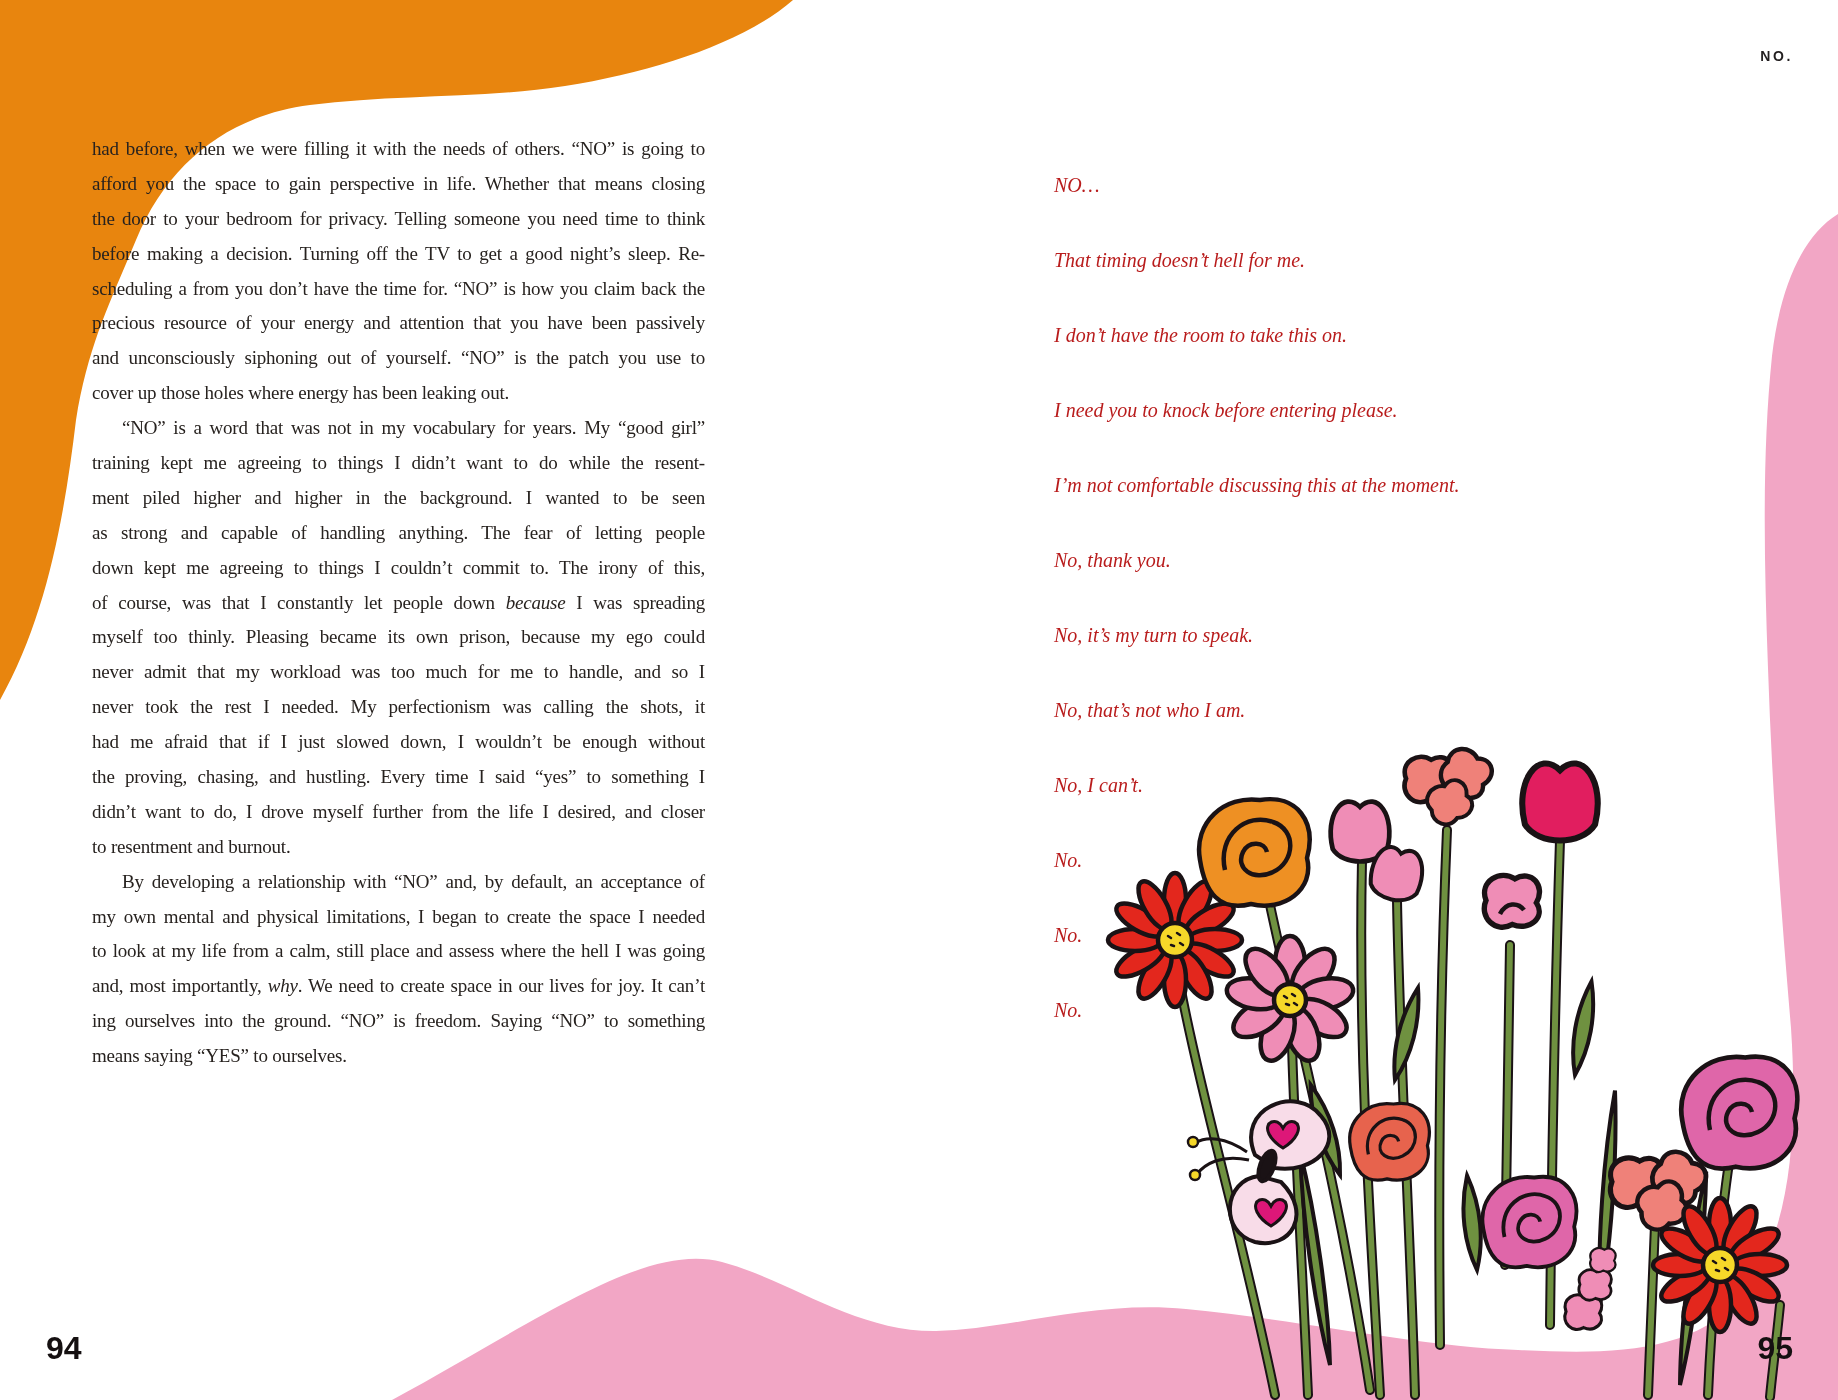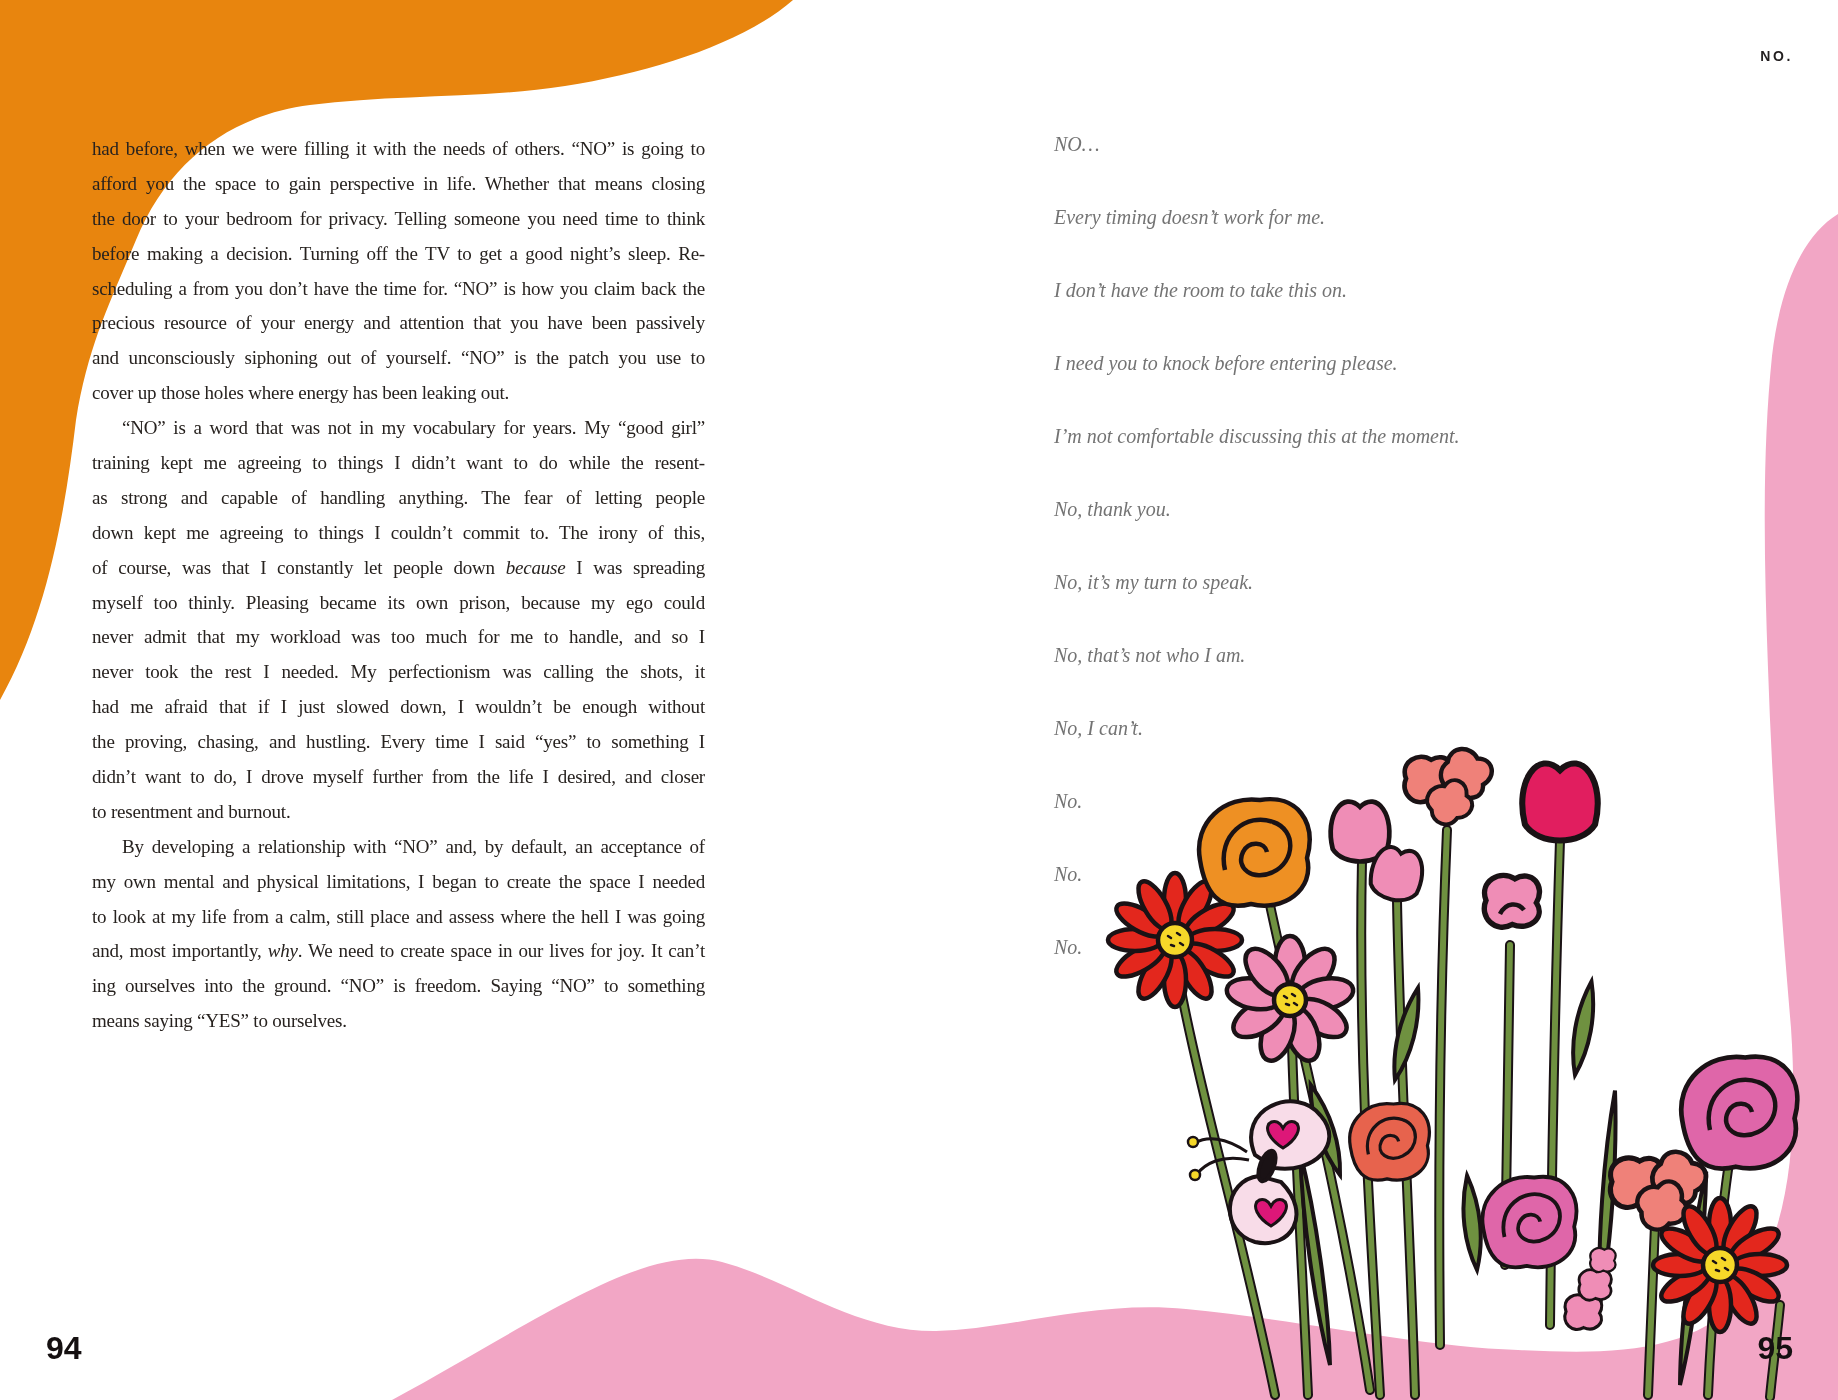--- a/index.html
+++ b/index.html
@@ -38,22 +38,22 @@
     text-align:justify;text-align-last:justify;
     height:34.9px;
   }
   .bline.lastline{text-align-last:left;}
   .bline.indent{text-indent:30px;}
   
   .phrase-list{
     position:absolute;left:1054px;top:133px;width:660px;z-index:4;
   }
   .phrase{
-    font-style:italic;font-size:20px;color:#737373;
-    height:34px;margin-bottom:39px;white-space:nowrap;
+    font-style:italic;font-size:20px;color:#b91c1c;
+    height:34px;margin-bottom:39px;white-space:nowrap;margin-top:41px;
   }
   .blobs{z-index:1;}
   .bouquet{position:absolute;left:1040px;top:745px;z-index:5;}
 </style>
 </head>
 <body>
 
 <svg class="layer blobs" width="1838" height="1400" viewBox="0 0 1838 1400">
   <path d="M0,0 L793,0 C745,42 655,72 565,86 C480,99 395,94 310,105
            C230,115 168,162 136,240 C110,303 88,345 76,420
@@ -72,41 +72,42 @@
     <div class="bline">had before, when we were filling it with the needs of others. “NO” is going to</div>
     <div class="bline">afford you the space to gain perspective in life. Whether that means closing</div>
     <div class="bline">the door to your bedroom for privacy. Telling someone you need time to think</div>
     <div class="bline">before making a decision. Turning off the TV to get a good night’s sleep. Re-</div>
     <div class="bline">scheduling a from you don’t have the time for. “NO” is how you claim back the</div>
     <div class="bline">precious resource of your energy and attention that you have been passively</div>
     <div class="bline">and unconsciously siphoning out of yourself. “NO” is the patch you use to</div>
     <div class="bline lastline">cover up those holes where energy has been leaking out.</div>
     <div class="bline indent">“NO” is a word that was not in my vocabulary for years. My “good girl”</div>
     <div class="bline">training kept me agreeing to things I didn’t want to do while the resent-</div>
+    <div class="bline">ment piled higher and higher in the background. I wanted to be seen</div>
     <div class="bline">as strong and capable of handling anything. The fear of letting people</div>
     <div class="bline">down kept me agreeing to things I couldn’t commit to. The irony of this,</div>
     <div class="bline">of course, was that I constantly let people down <em>because</em> I was spreading</div>
     <div class="bline">myself too thinly. Pleasing became its own prison, because my ego could</div>
     <div class="bline">never admit that my workload was too much for me to handle, and so I</div>
     <div class="bline">never took the rest I needed. My perfectionism was calling the shots, it</div>
     <div class="bline">had me afraid that if I just slowed down, I wouldn’t be enough without</div>
     <div class="bline">the proving, chasing, and hustling. Every time I said “yes” to something I</div>
     <div class="bline">didn’t want to do, I drove myself further from the life I desired, and closer</div>
     <div class="bline lastline">to resentment and burnout.</div>
     <div class="bline indent">By developing a relationship with “NO” and, by default, an acceptance of</div>
     <div class="bline">my own mental and physical limitations, I began to create the space I needed</div>
     <div class="bline">to look at my life from a calm, still place and assess where the hell I was going</div>
     <div class="bline">and, most importantly, <em>why</em>. We need to create space in our lives for joy. It can’t</div>
     <div class="bline">ing ourselves into the ground. “NO” is freedom. Saying “NO” to something</div>
     <div class="bline lastline">means saying “YES” to ourselves.</div>
   </div>
 
 <div class="phrase-list">
     <div class="phrase">NO…</div>
-    <div class="phrase">Every timing doesn’t work for me.</div>
+    <div class="phrase">That timing doesn’t hell for me.</div>
     <div class="phrase">I don’t have the room to take this on.</div>
     <div class="phrase">I need you to knock before entering please.</div>
     <div class="phrase">I’m not comfortable discussing this at the moment.</div>
     <div class="phrase">No, thank you.</div>
     <div class="phrase">No, it’s my turn to speak.</div>
     <div class="phrase">No, that’s not who I am.</div>
     <div class="phrase">No, I can’t.</div>
     <div class="phrase">No.</div>
     <div class="phrase">No.</div>
     <div class="phrase">No.</div>

